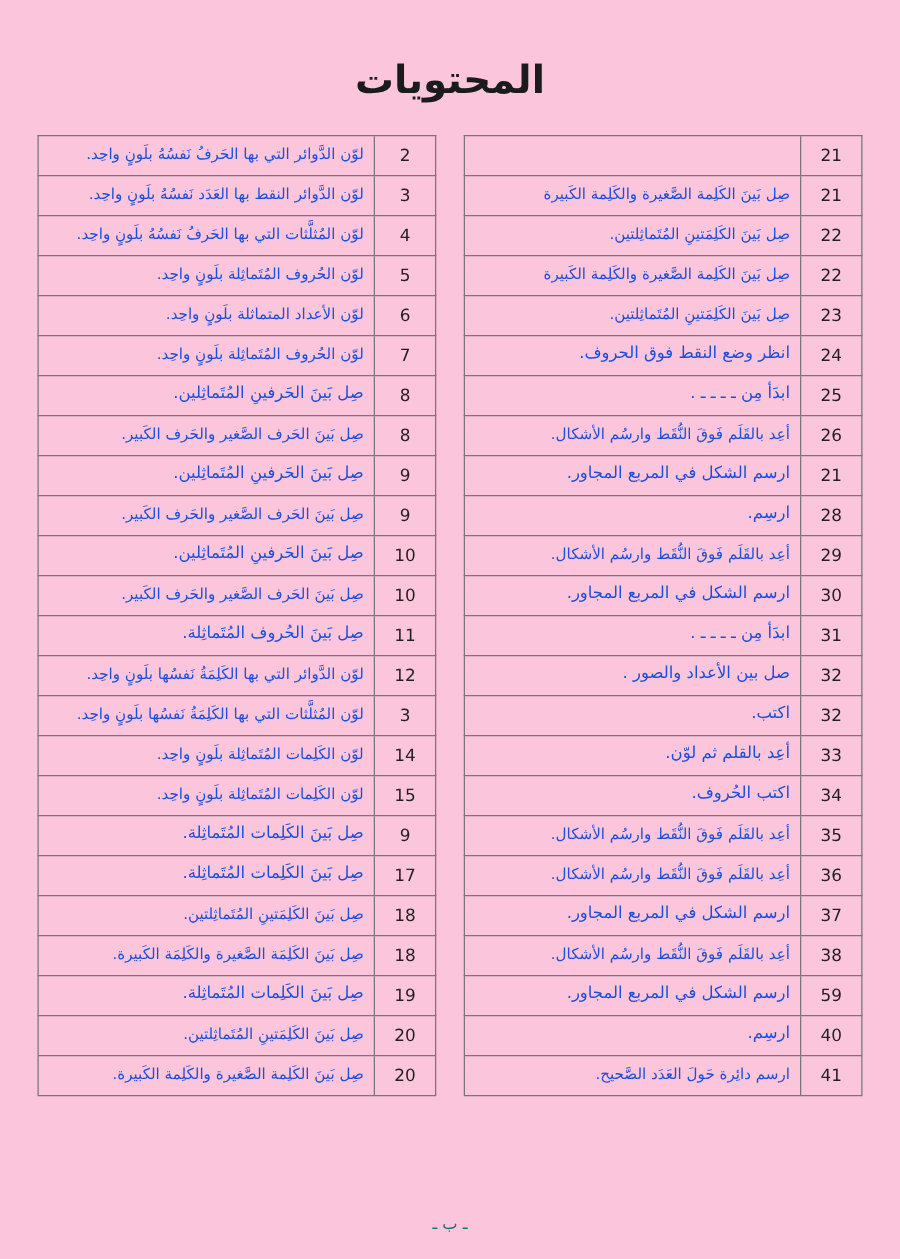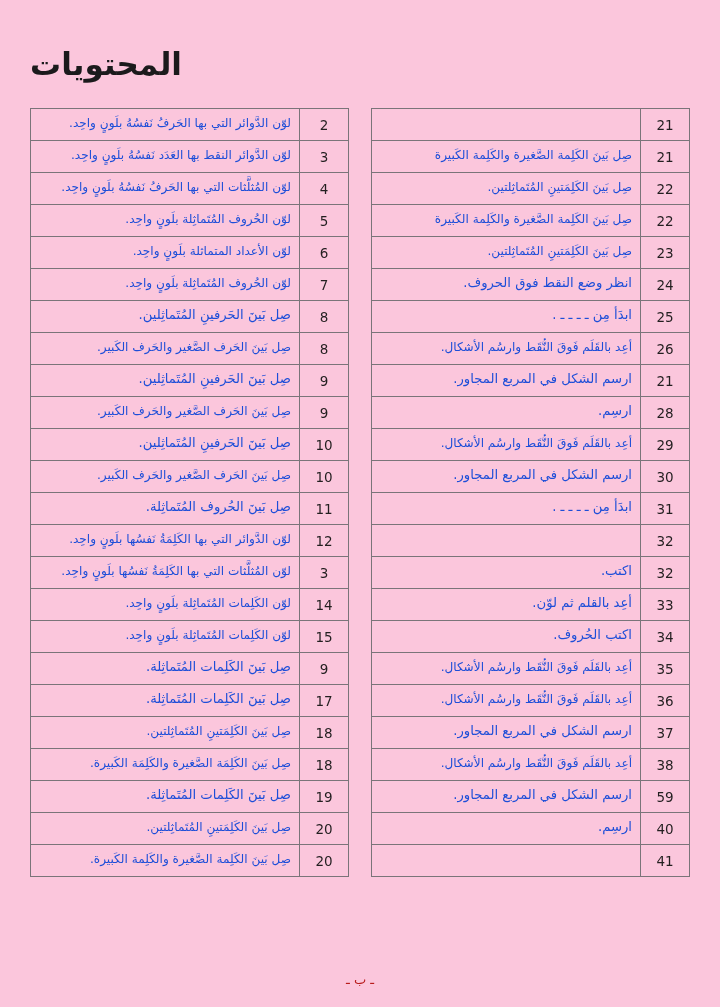--- a/index.html
+++ b/index.html
@@ -17,21 +17,21 @@
   }
   .page {
     width: 720px;
     height: 1007px;
     box-sizing: border-box;
     padding: 32px 30px 20px 30px;
     display: flex;
     flex-direction: column;
   }
   .page-title {
-    text-align: left;
+    text-align: center;
     font-size: 31px;
     font-weight: bold;
     letter-spacing: 0px;
     margin: 14px 0 26px 0;
     color: #1b1a1c;
     font-family: "DejaVu Sans", "Liberation Sans", sans-serif;
   }
   .columns {
     display: flex;
     flex-direction: row-reverse;
@@ -80,21 +80,21 @@
     color: #1d4ed8;
     font-family: "DejaVu Sans", "Liberation Sans", sans-serif;
   }
   .cell-text.small {
     font-size: 12.1px;
   }
   .footer {
     margin-top: 10px;
     text-align: center;
     font-size: 13px;
-    color: #b91c1c;
+    color: #0f766e;
     letter-spacing: 2px;
   }
 </style>
 </head>
 <body>
 
 <div class="page">
 
   <div class="page-title">المحتويات</div>
 
@@ -246,20 +246,21 @@
         <div class="toc-row">
           <div class="cell-page">30</div>
           <div class="cell-text">ارسم الشكل في المربع المجاور.</div>
         </div>
         <div class="toc-row">
           <div class="cell-page">31</div>
           <div class="cell-text">ابدَأ مِن ـ ـ ـ ـ .</div>
         </div>
         <div class="toc-row">
           <div class="cell-page">32</div>
+          <div class="cell-text">صل بين الأعداد والصور .</div>
         </div>
         <div class="toc-row">
           <div class="cell-page">32</div>
           <div class="cell-text">اكتب.</div>
         </div>
         <div class="toc-row">
           <div class="cell-page">33</div>
           <div class="cell-text">أعِد بالقلم ثم لوّن.</div>
         </div>
         <div class="toc-row">
@@ -285,20 +286,21 @@
         <div class="toc-row">
           <div class="cell-page">59</div>
           <div class="cell-text">ارسم الشكل في المربع المجاور.</div>
         </div>
         <div class="toc-row">
           <div class="cell-page">40</div>
           <div class="cell-text">ارسِم.</div>
         </div>
         <div class="toc-row">
           <div class="cell-page">41</div>
+          <div class="cell-text small">ارسم دائِرة حَولَ العَدَد الصَّحيح.</div>
         </div>
       </div>
 
   </div>
 
   <div class="footer">ـ ب ـ</div>
 
 </div>
 
 </body></html>

